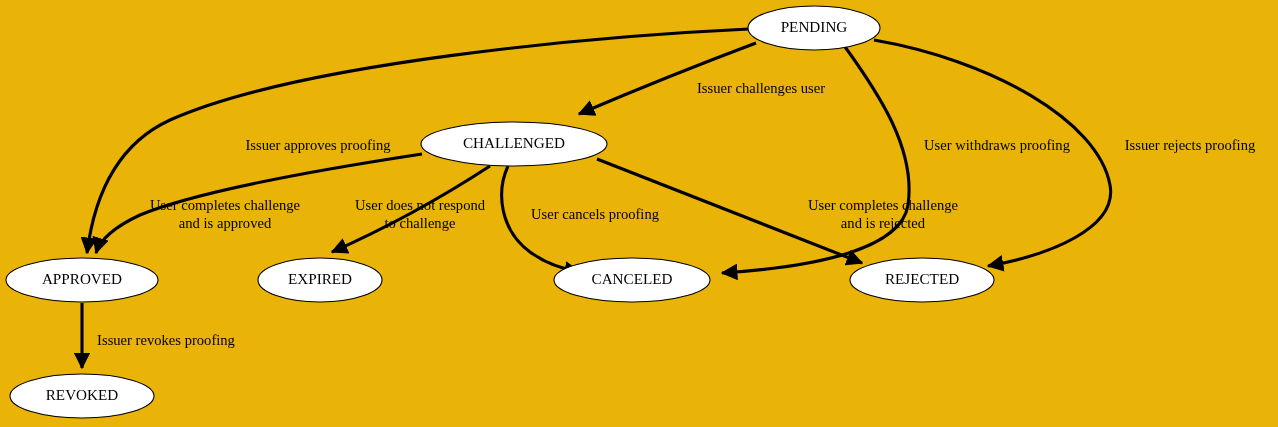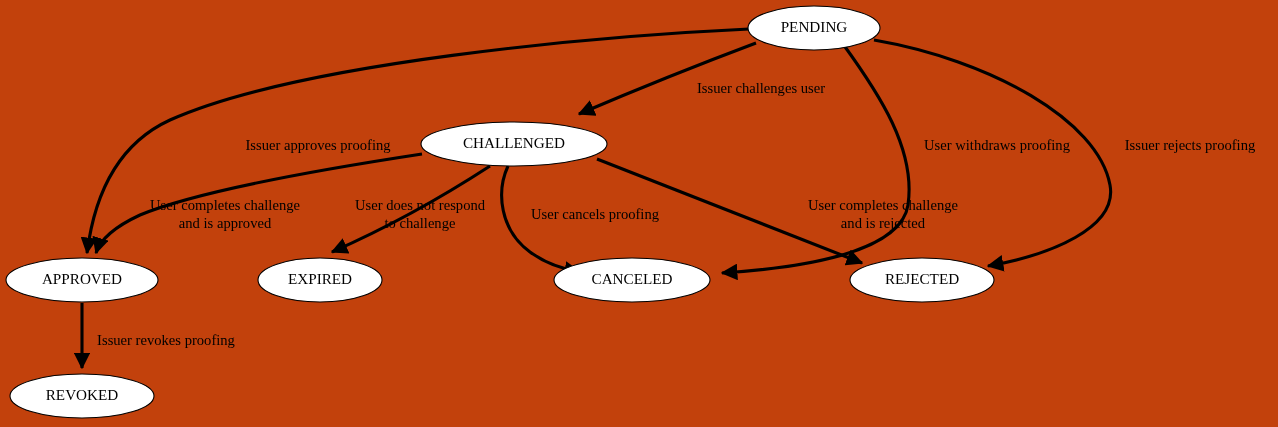--- a/index.html
+++ b/index.html
@@ -1,19 +1,19 @@
 <!DOCTYPE html>
 <html><head>
 <meta charset="utf-8">
 <style>
   html,body{margin:0;padding:0;background:#ffffff;}
   #canvas{
     position:relative;
     width:1278px;height:427px;
-    background:#c2410c;
+    background:#eab308;
     font-family:"Liberation Serif","DejaVu Serif",serif;
     overflow:hidden;
   }
   #graph{position:absolute;left:0;top:0;width:1278px;height:427px;}
   .node-ellipse{fill:#ffffff;stroke:#000000;stroke-width:1.1;}
   .edge-path{fill:none;stroke:#000000;stroke-width:3.1;stroke-linecap:butt;}
   .node-label{
     font-family:"Liberation Serif","DejaVu Serif",serif;
     font-size:15.2px;
     fill:#000000;

